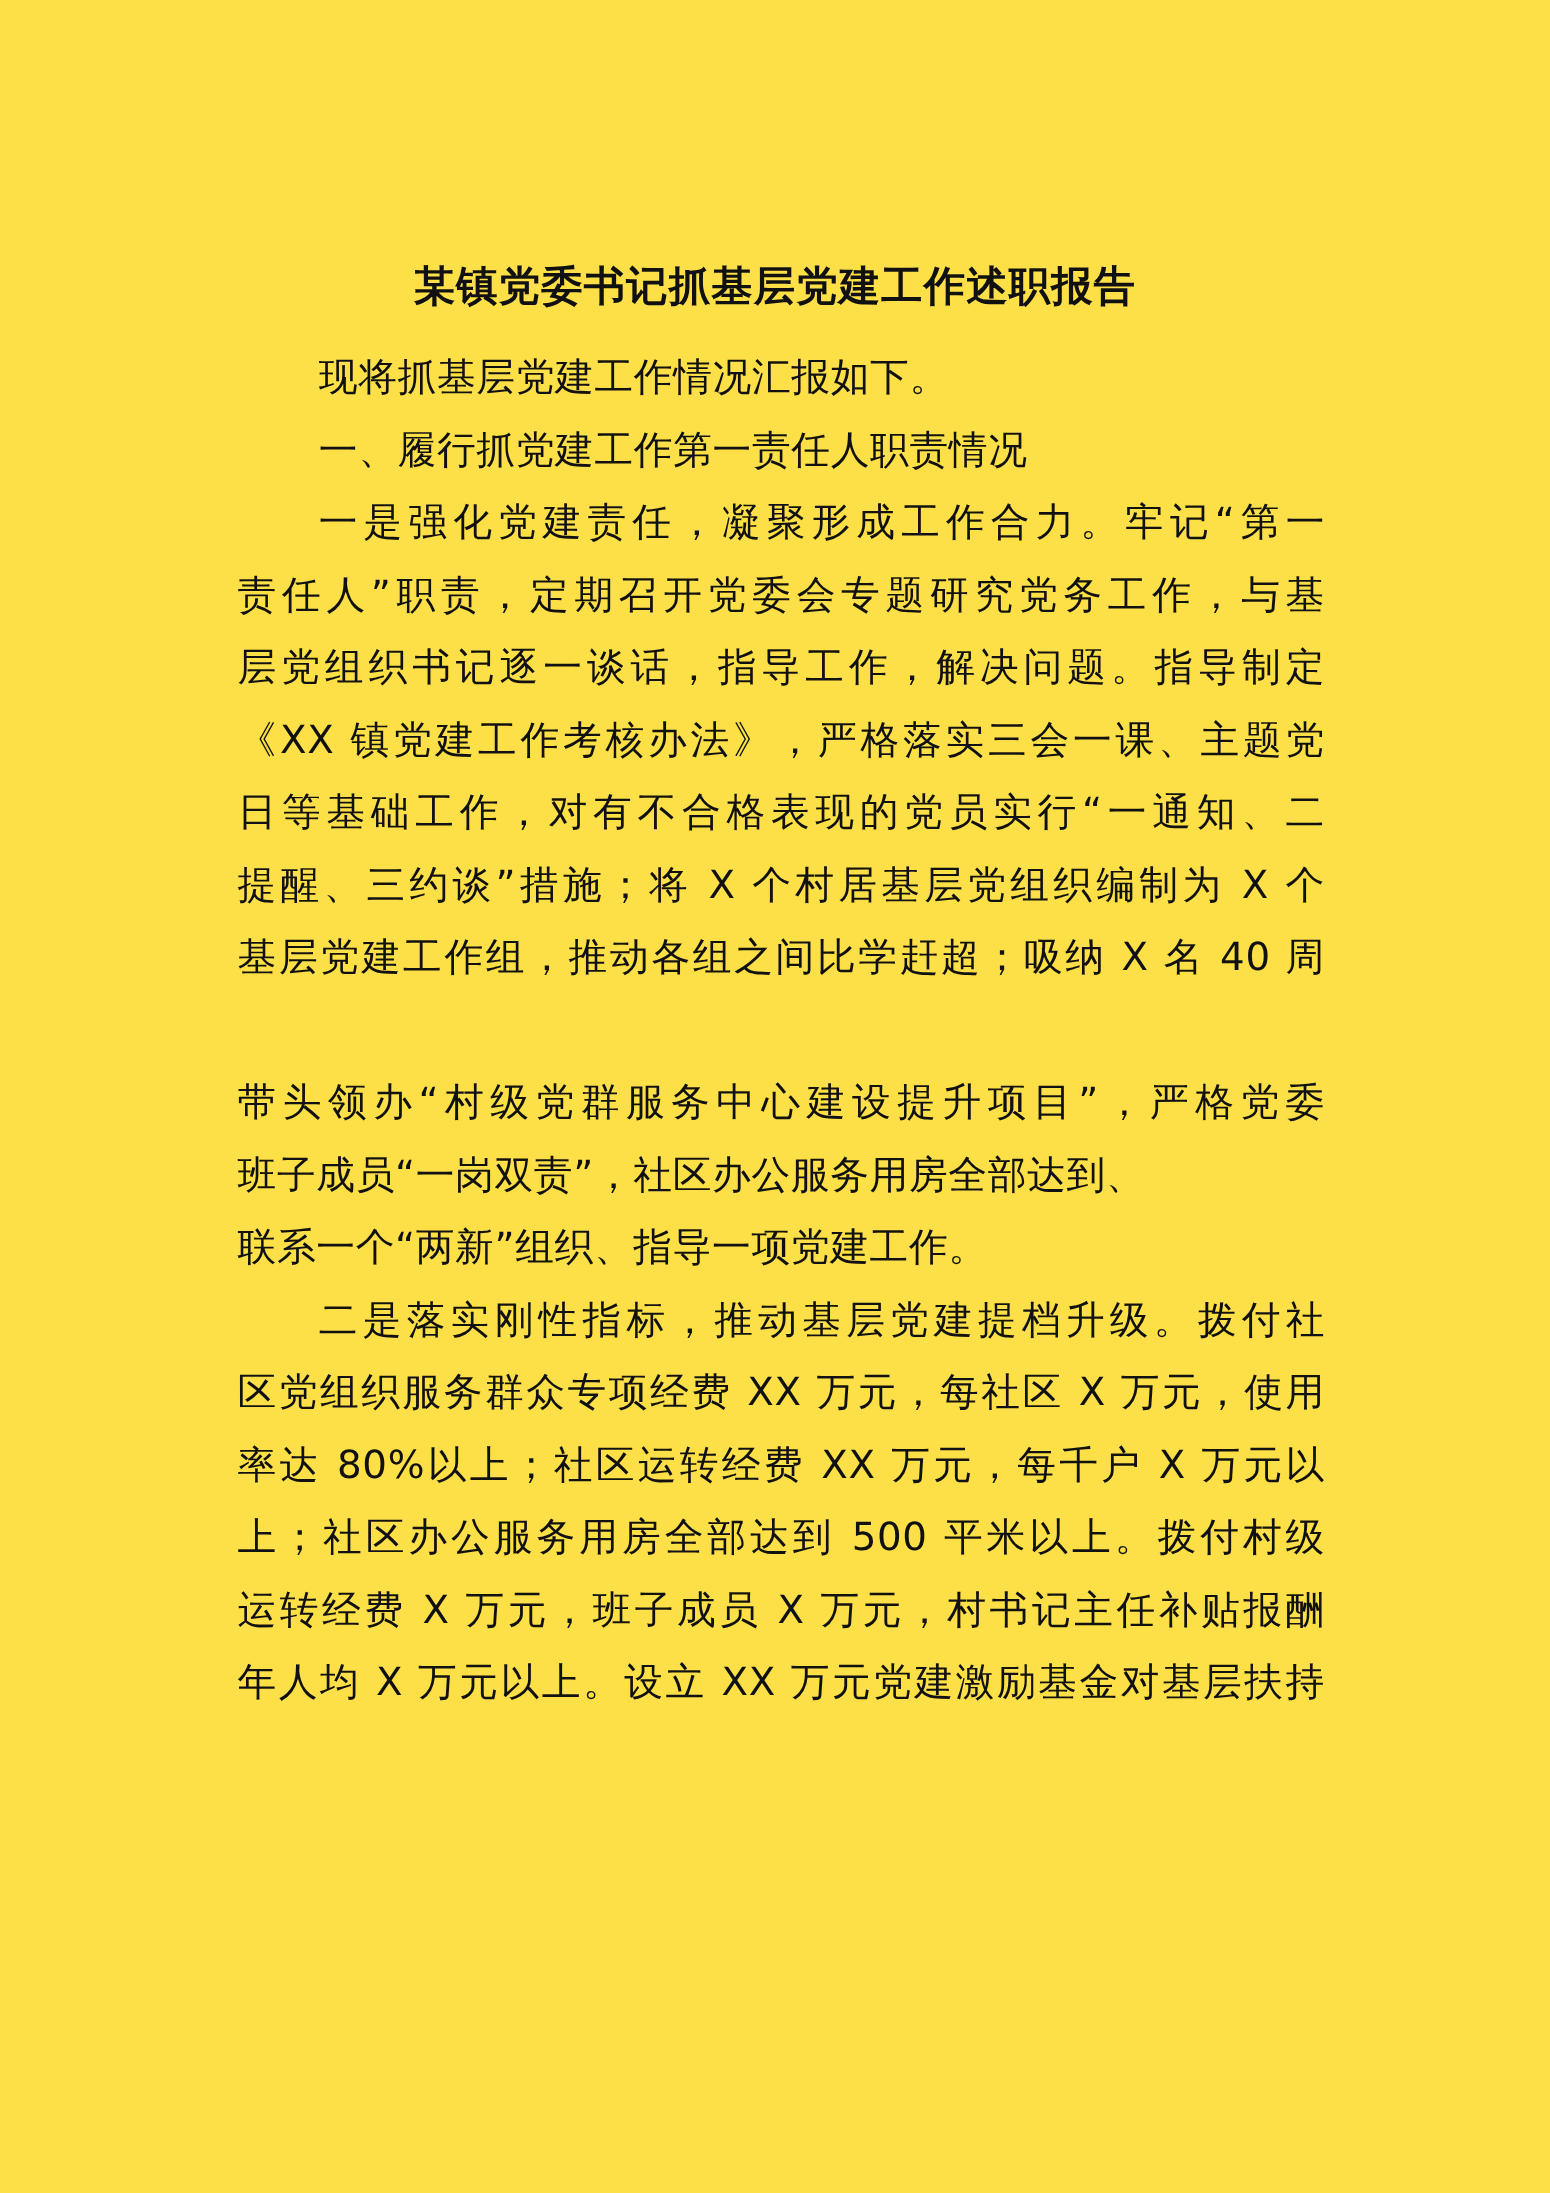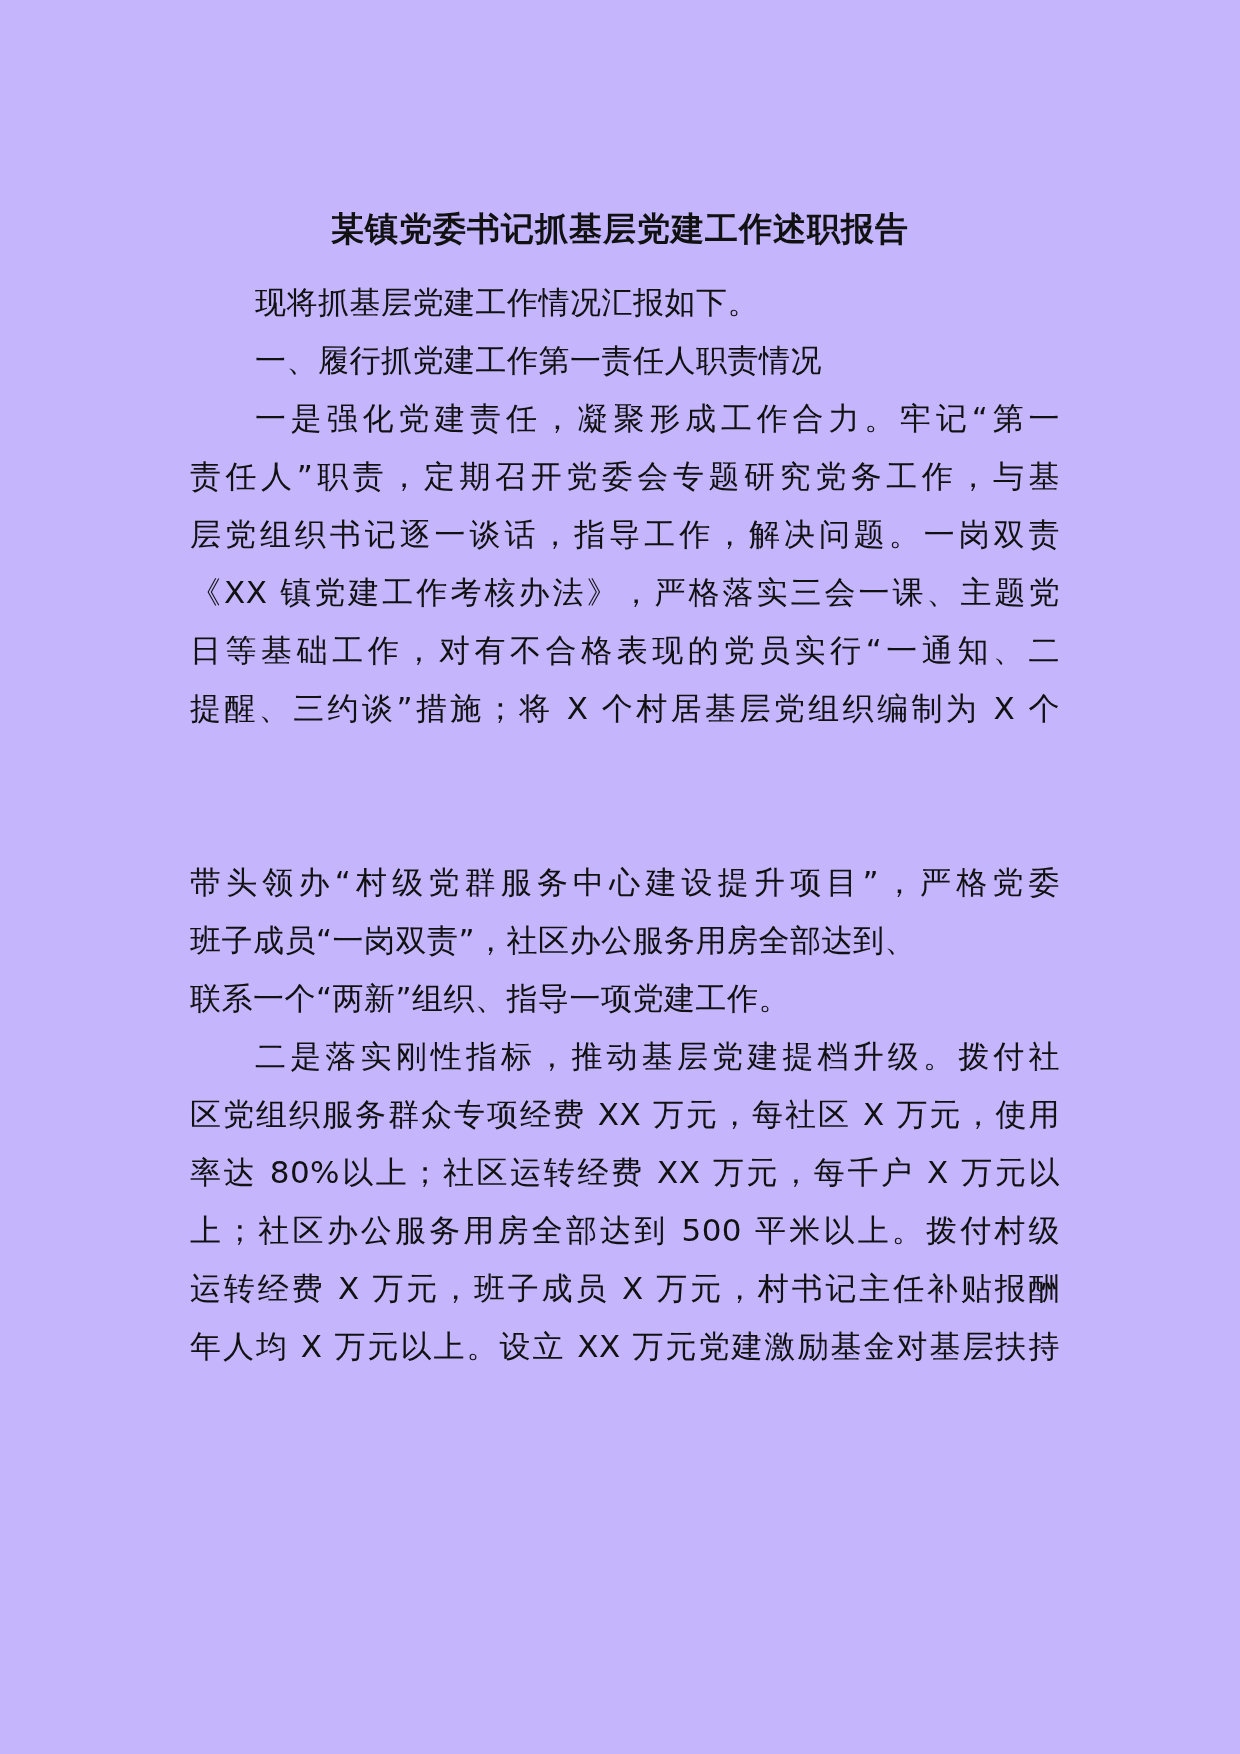--- a/index.html
+++ b/index.html
@@ -14,21 +14,21 @@
       overflow: hidden;
       font-family: "DejaVu Sans", "Liberation Sans", sans-serif;
       color: #111111;
     }
     .page {
       position: absolute;
       left: 0;
       top: 0;
       width: 1240px;
       height: 1754px;
-      background: #c4b5fd;
+      background: #fde047;
     }
     .title {
       position: absolute;
       left: 0;
       width: 1240px;
       top: 207px;
       text-align: center;
       font-size: 33px;
       font-weight: bold;
       letter-spacing: 1px;
@@ -63,24 +63,25 @@
   <div class="title">某镇党委书记抓基层党建工作述职报告</div>
 
   <div class="line indent" style="top:280px;">现将抓基层党建工作情况汇报如下。</div>
 
   <div class="line indent" style="top:338px;">一、履行抓党建工作第一责任人职责情况</div>
 
   <div class="line indent justify" style="top:396px; width:805px;">
     <span class="lead">一是</span><span>强化党建责任，凝聚形成工作合力。牢记“第一</span>
   </div>
   <div class="line justify" style="top:454px;">责任人”职责，定期召开党委会专题研究党务工作，与基</div>
-  <div class="line justify" style="top:512px;">层党组织书记逐一谈话，指导工作，解决问题。一岗双责</div>
+  <div class="line justify" style="top:512px;">层党组织书记逐一谈话，指导工作，解决问题。指导制定</div>
   <div class="line justify" style="top:570px;">《XX 镇党建工作考核办法》，严格落实三会一课、主题党</div>
   <div class="line justify" style="top:628px;">日等基础工作，对有不合格表现的党员实行“一通知、二</div>
   <div class="line justify" style="top:686px;">提醒、三约谈”措施；将 X 个村居基层党组织编制为 X 个</div>
+  <div class="line justify" style="top:744px;">基层党建工作组，推动各组之间比学赶超；吸纳 X 名 40 周</div>
   <div class="line justify" style="top:860px;">带头领办“村级党群服务中心建设提升项目”，严格党委</div>
   <div class="line" style="top:918px;">班子成员“一岗双责”，社区办公服务用房全部达到、</div>
   <div class="line indent justify" style="top:1034px; width:805px;">
     <span class="lead">二是</span><span>落实刚性指标，推动基层党建提档升级。拨付社</span>
   </div>
 
   <div class="line" style="top:976px;">联系一个“两新”组织、指导一项党建工作。</div>
   <div class="line justify" style="top:1092px;">区党组织服务群众专项经费 XX 万元，每社区 X 万元，使用</div>
   <div class="line justify" style="top:1150px;">率达 80%以上；社区运转经费 XX 万元，每千户 X 万元以</div>
   <div class="line justify" style="top:1208px;">上；社区办公服务用房全部达到 500 平米以上。拨付村级</div>

